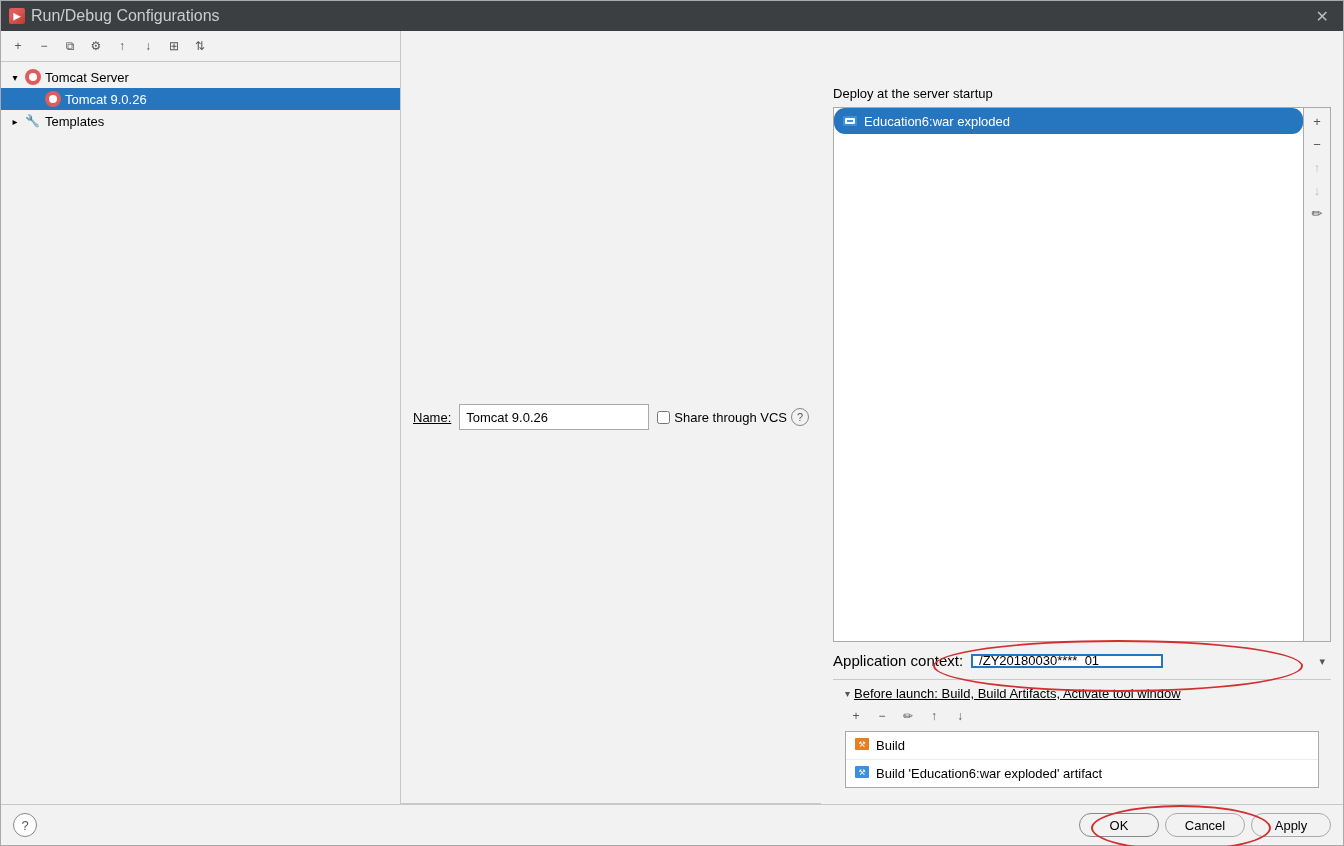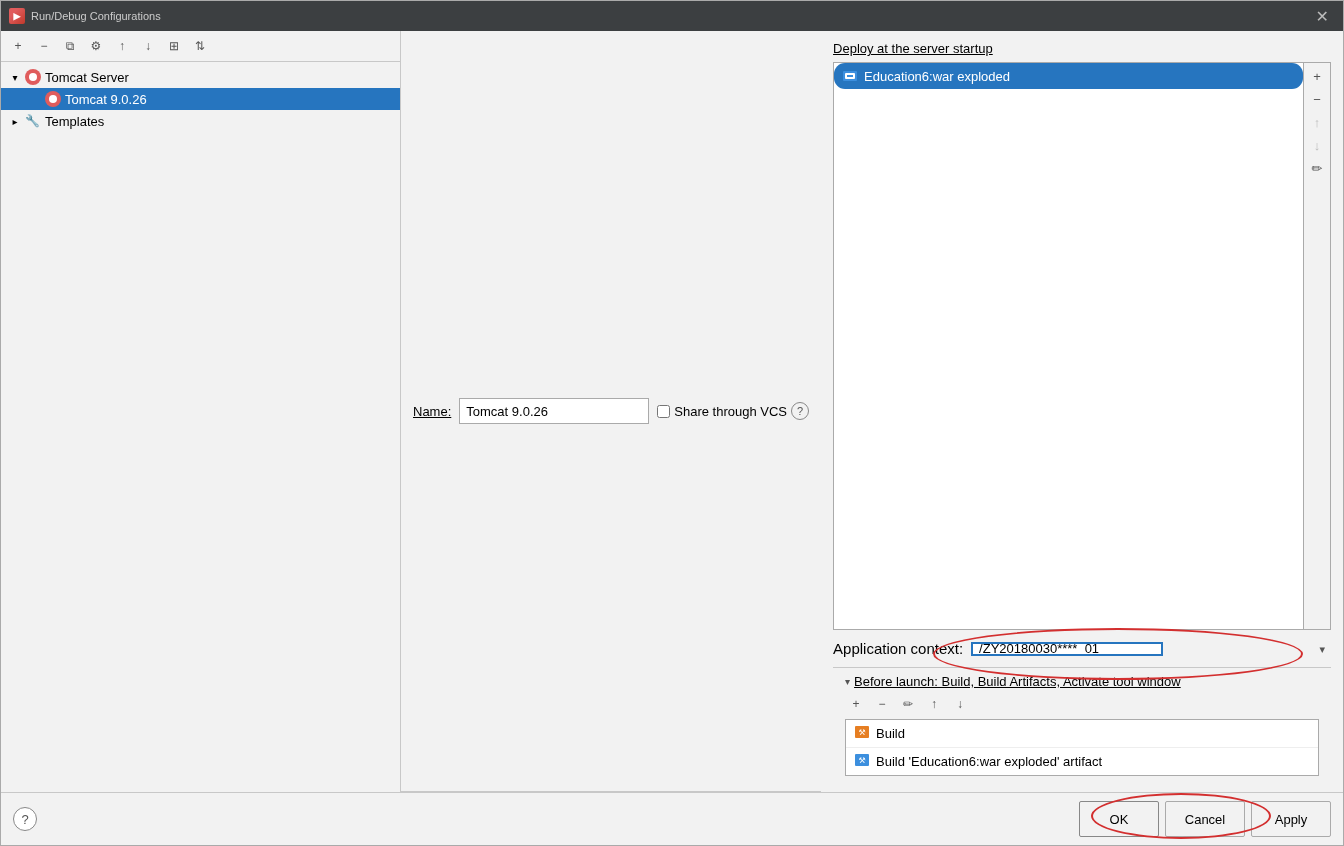--- a/index.html
+++ b/index.html
@@ -44,21 +44,21 @@
       background: linear-gradient(135deg, #e05c5c 30%, #c0392b 100%);
       border-radius: 2px;
       display: flex;
       align-items: center;
       justify-content: center;
       color: white;
       font-size: 9px;
       font-weight: bold;
     }
     .title-bar-title {
-      font-size: 11px;
+      font-size: 16px;
       color: #ccc;
     }
     .title-bar-close {
       color: #bbb;
       font-size: 16px;
       cursor: pointer;
       padding: 2px 6px;
     }
     .content-area {
       display: flex;
@@ -217,21 +217,21 @@
     .tab-content {
       flex: 1;
       display: flex;
       flex-direction: column;
       overflow: hidden;
       padding: 10px 12px;
     }
     .deploy-label {
       font-size: 13px;
       margin-bottom: 6px;
-      text-decoration: underline;
+      margin-top: 45px;
     }
     .deploy-list-container {
       flex: 1;
       border: 1px solid #aaa;
       background: white;
       display: flex;
       overflow: hidden;
       min-height: 0;
     }
     .deploy-list {
@@ -367,27 +367,27 @@
       color: #555;
     }
     .bottom-right-buttons {
       display: flex;
       gap: 6px;
       align-items: center;
       position: relative;
     }
     .action-btn {
       min-width: 80px;
-      height: 36px;
+      height: 24px;
       border: 1px solid #aaa;
       background: #f2f2f2;
       font-size: 13px;
       cursor: pointer;
       padding: 2px 16px;
-      border-radius: 2px;
+      border-radius: 14px;
     }
     .action-btn.primary {
       background: #f2f2f2;
       border-color: #888;
     }
     
     .red-circle-buttons {
       position: absolute;
       border: 2.5px solid #d32f2f;
       border-radius: 50%;

